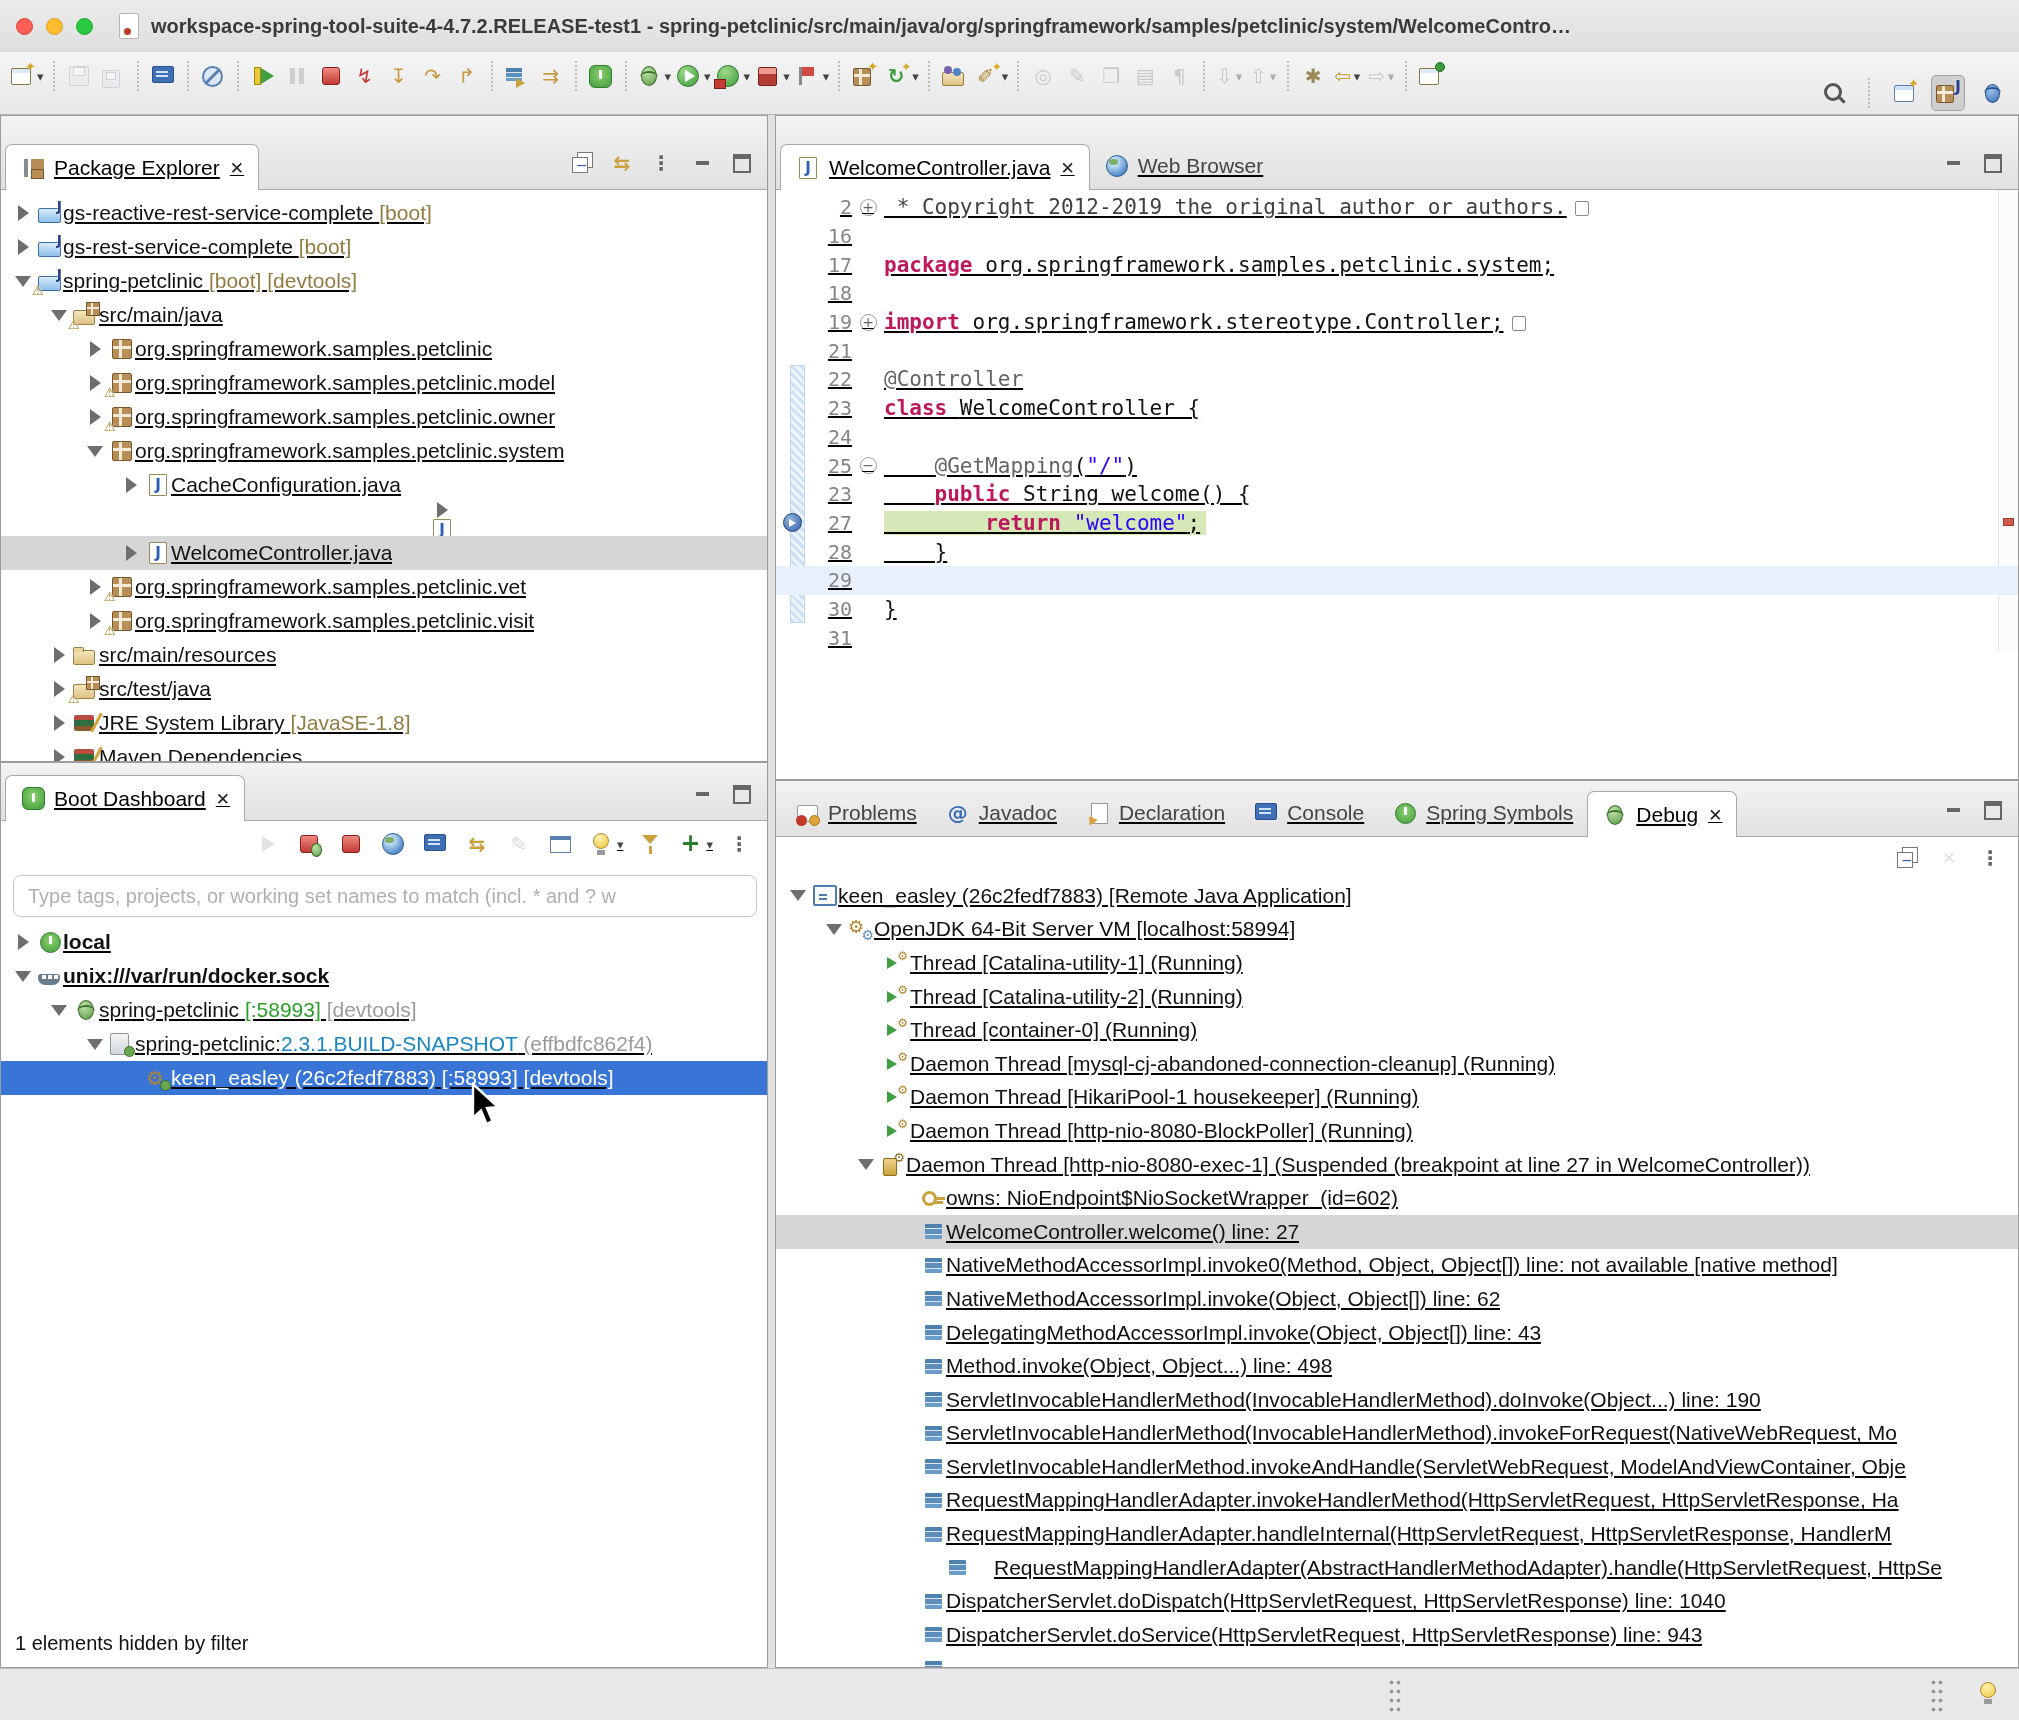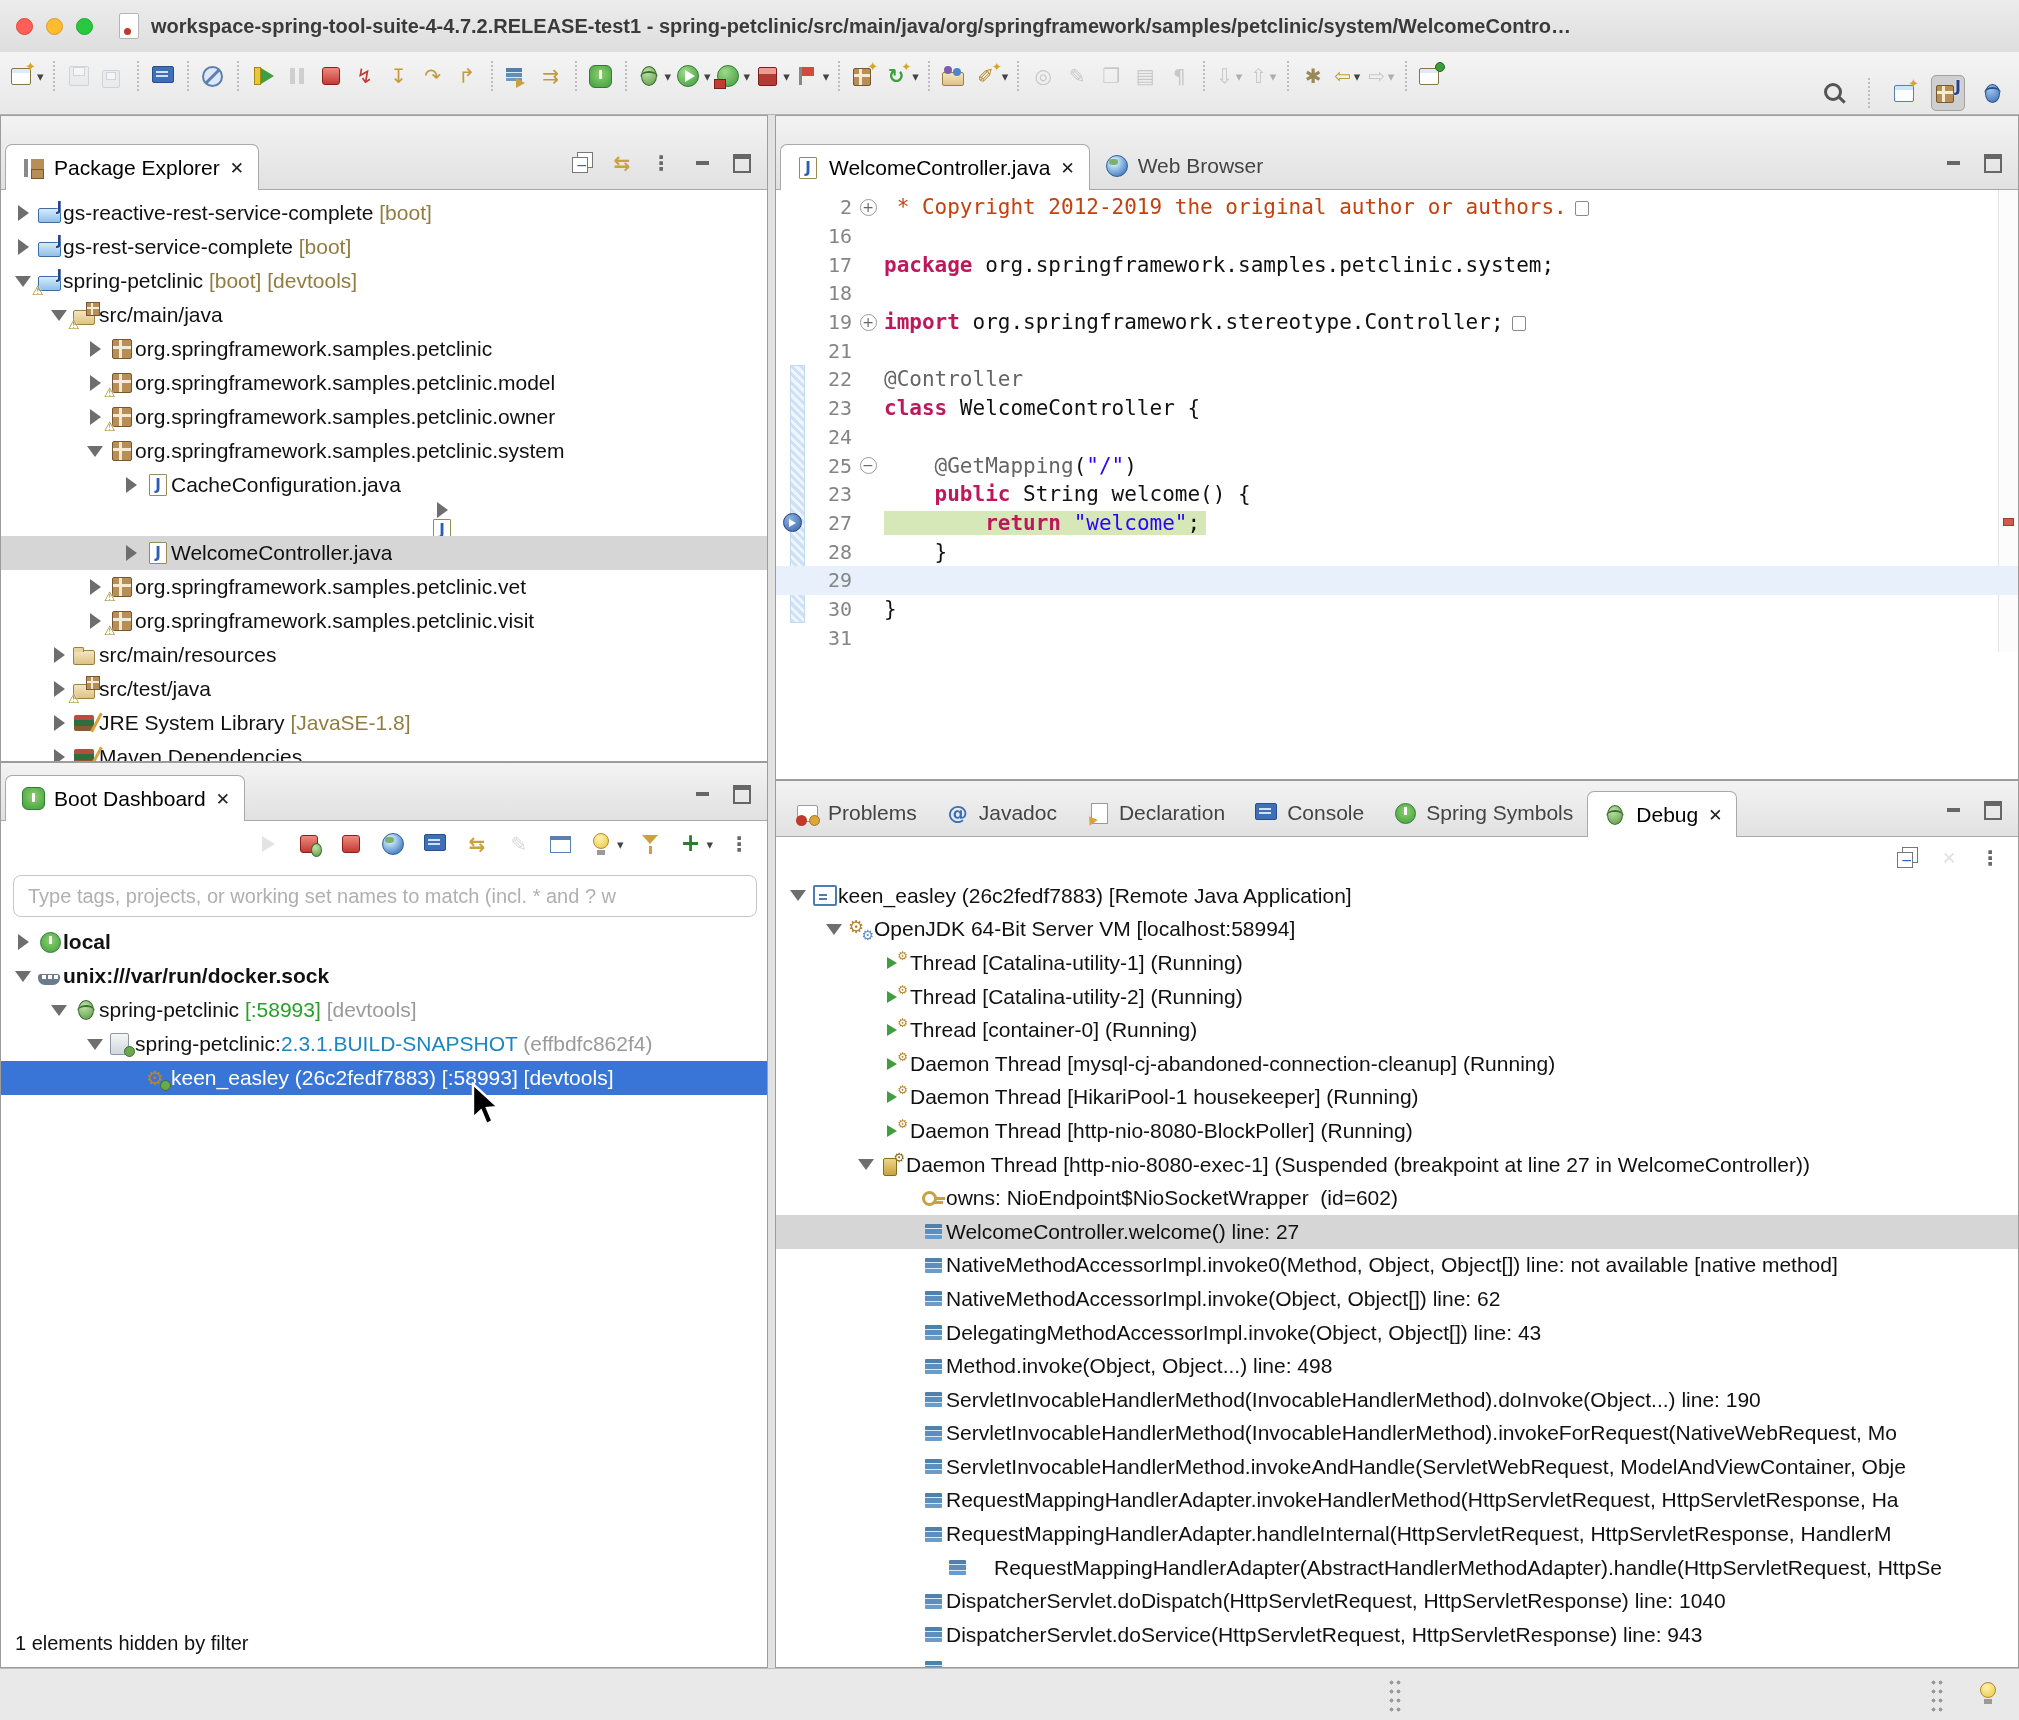--- a/index.html
+++ b/index.html
@@ -157,40 +157,40 @@
   .i-props:before{content:"";width:19px;height:15px;background:#fff;border:1px solid #5b7fae;}
   .i-props:after{content:"";width:19px;height:4px;background:#5b7fae;top:4px;}
   .i-bulb:before{content:"";width:14px;height:14px;border-radius:50%;border:1px solid #b5862f;top:1px;
      background:radial-gradient(circle at 40% 30%,#fff2b0,#e8c73c);}
   .i-bulb:after{content:"";width:8px;height:5px;background:#9a9a9a;bottom:1px;}
   .i-filter:before{content:"";border:8px solid transparent;border-top:9px solid #c9a23e;top:3px;}
   .i-filter:after{content:"";width:3px;height:8px;background:#c9a23e;bottom:2px;}
   .i-plus:before{content:"+";color:#2e7d2e;font-size:24px;font-weight:bold;top:-3px;}
   .i-pencil:before{content:"✎";font-size:20px;color:#9a9a9a;}
   
-  .panel{position:absolute;background:#fff;border:1px solid #9c9c9c;}
+  .panel{position:absolute;background:#fff;border:1px solid #9c9c9c;text-decoration:underline;}
   .tabbar{background:linear-gradient(#f3f3f3,#e1e1e1);border-bottom:1px solid #a9a9a9;display:flex;align-items:flex-end;position:relative;}
   .tab{display:flex;align-items:center;gap:8px;padding:0 14px;height:46px;font-size:21px;color:#444;white-space:nowrap;}
   .tab.active{background:#fff;border:1px solid #a9a9a9;border-bottom:none;border-radius:7px 7px 0 0;margin-bottom:-1px;color:#000;}
   .tab .x{font-size:17px;color:#222;font-weight:bold;margin-left:2px;font-family:"DejaVu Sans",sans-serif;}
   .hdr-icons{position:absolute;right:8px;bottom:8px;display:flex;align-items:center;gap:6px;}
   .vtool{display:flex;align-items:center;justify-content:flex-end;gap:8px;padding:4px 10px;}
   
   .tree{position:relative;overflow:hidden;}
   .trow{display:flex;align-items:center;white-space:pre;font-size:21px;color:#111;position:relative;}
   .trow .lbl{white-space:pre;overflow:hidden;}
   .trow.selg{background:#d6d6d6;}
   .trow.selb{background:#3875d7;}
   .trow.selb .lbl span{color:#fff !important;}
   .arr{width:28px;flex:none;display:flex;justify-content:center;align-items:center;}
   .arr.open:before{content:"";border:8px solid transparent;border-top:11px solid #6e6e6e;margin-top:8px;}
   .arr.closed:before{content:"";border:8px solid transparent;border-left:11px solid #6e6e6e;margin-left:8px;}
   .s-kw{color:#be185d;font-weight:bold;}
   .s-str{color:#2a00ff;}
-  .s-com{color:#c2410c;}
+  .s-com{color:#404040;}
   .s-ann{color:#646464;}
   .s-plain{color:#111;}
   .s-green{color:#28a028;}
   .s-blue{color:#1b86c0;}
   .s-grey{color:#9a9a9a;}
   .s-gold{color:#917c41;}
   .s-white{color:#fff;}
   .b{font-weight:bold;}
   
   #code{position:relative;font-family:"DejaVu Sans Mono",monospace;font-size:21px;padding-top:3px;}

